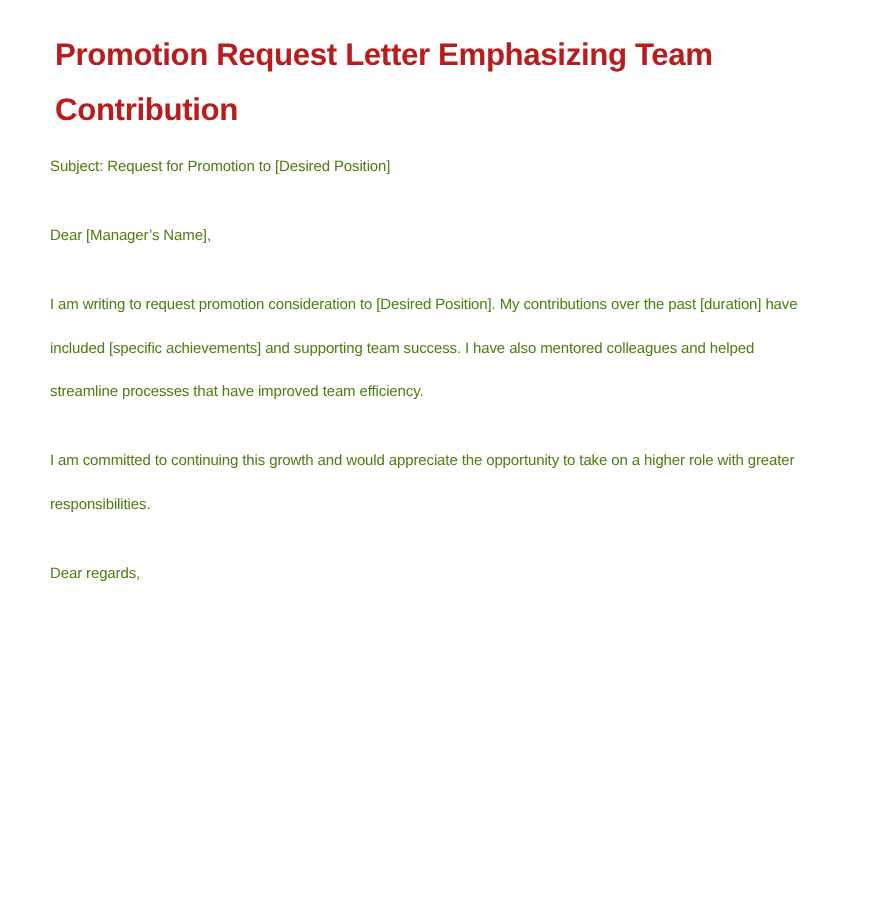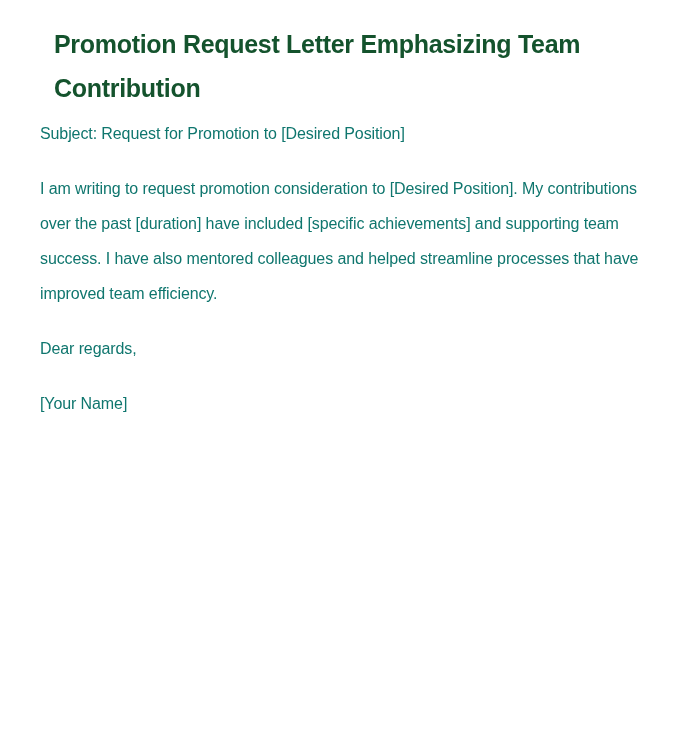--- a/index.html
+++ b/index.html
@@ -18,34 +18,35 @@
       position: relative;
       padding: 22px 40px 0 40px;
       box-sizing: border-box;
       width: 700px;
     }
     .title {
       font-family: "Liberation Sans", sans-serif;
       font-weight: bold;
       font-size: 25px;
       line-height: 44px;
-      margin: 0 0 6px 14px;
-      color: #14532d;
+      margin: 0 0 6px 4px;
+      color: #b91c1c;
       letter-spacing: -0.3px;
     }
     .para {
-      font-size: 16px;
+      font-size: 12px;
       line-height: 35px;
       margin: 0 0 20px 0;
-      color: #0f766e;
+      color: #4d7c0f;
       letter-spacing: -0.1px;
     }
   </style>
 </head>
 <body>
 
 <div class="page">
   <h1 class="title">Promotion Request Letter Emphasizing Team Contribution</h1>
   <p class="para">Subject: Request for Promotion to [Desired Position]</p>
+  <p class="para">Dear [Manager’s Name],</p>
   <p class="para">I am writing to request promotion consideration to [Desired Position]. My contributions over the past [duration] have included [specific achievements] and supporting team success. I have also mentored colleagues and helped streamline processes that have improved team efficiency.</p>
+  <p class="para">I am committed to continuing this growth and would appreciate the opportunity to take on a higher role with greater responsibilities.</p>
   <p class="para">Dear regards,</p>
-  <p class="para">[Your Name]</p>
 </div>
 
 </body></html>

